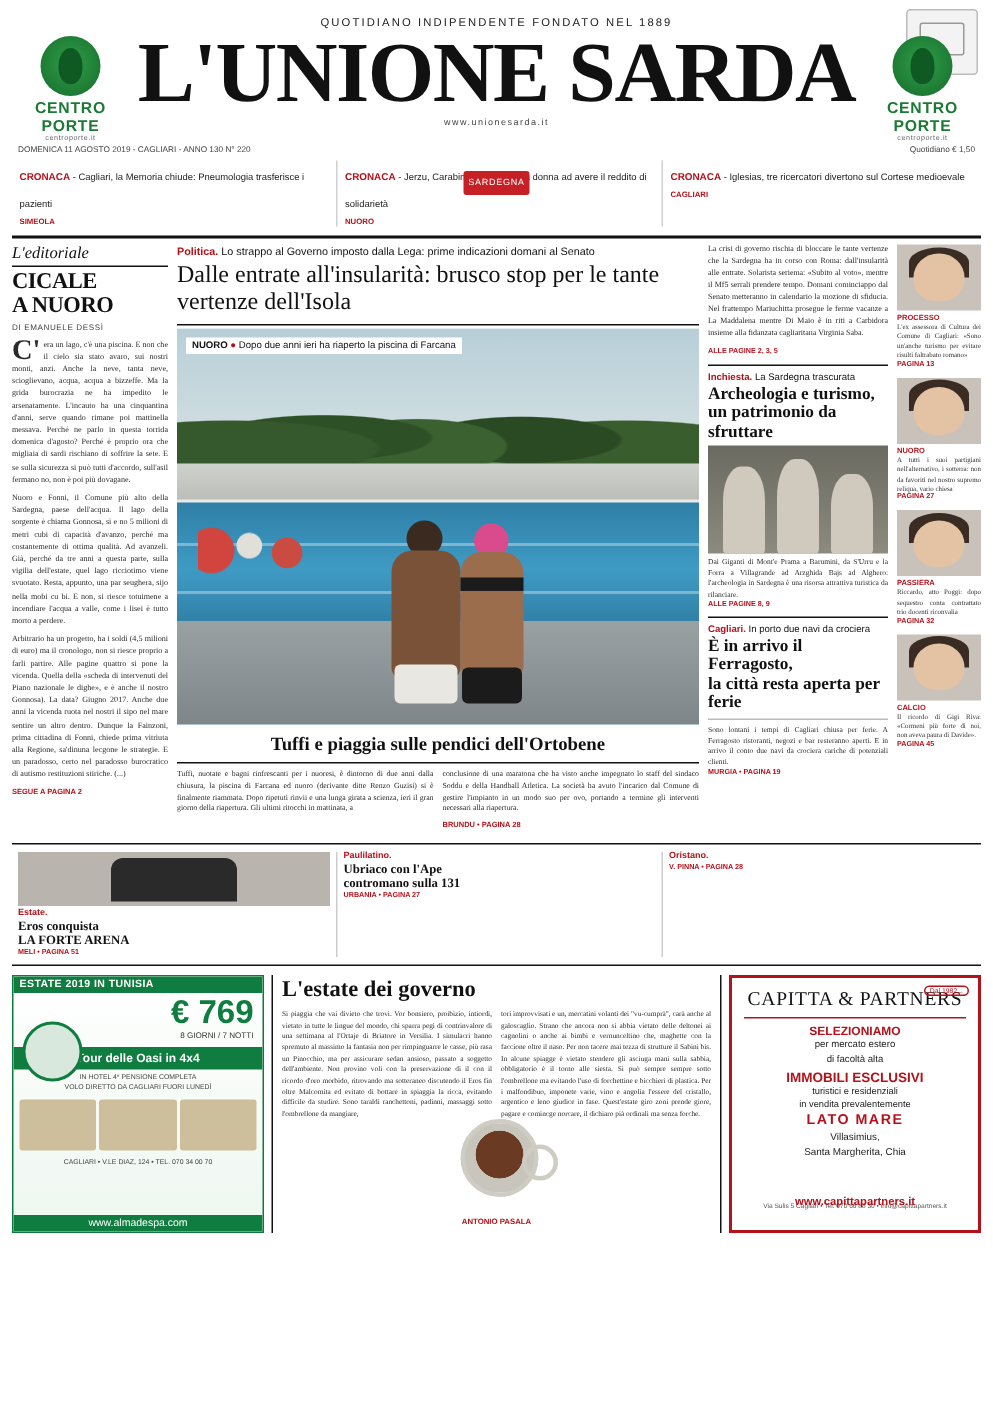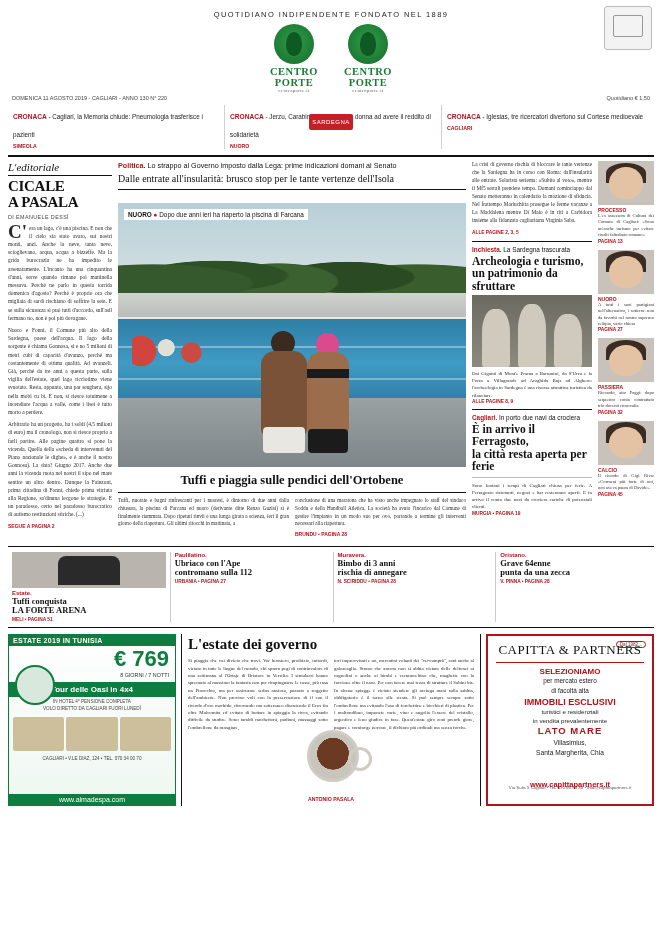--- a/index.html
+++ b/index.html
@@ -34,21 +34,21 @@
   .nameplate { text-align:center; flex:1; }
   .nameplate h1 {
     margin:0; font-family:"Liberation Serif", serif; font-weight:bold;
     font-size:57px; letter-spacing:-1px; line-height:0.95; color:#111;
   }
   .nameplate .site {
     font-family:"Liberation Sans", sans-serif; font-size:6px; letter-spacing:1px;
     color:#444; margin-top:3px;
   }
   .badge-left, .badge-right {
-    width:74px; text-align:center; font-family:Liberation Serif, serif;
+    width:74px; text-align:center; font-family:Liberation Sans, sans-serif;
   }
   .greencircle {
     width:40px;height:40px;border-radius:50%;
     background:radial-gradient(circle at 50% 45%, #2f9e48 0%, #1d7a34 70%, #145d27 100%);
     margin:2px auto 2px; position:relative;
   }
   .greencircle:after{
     content:""; position:absolute; left:12px; top:8px; width:16px;height:24px;
     background:#0f5a22; border-radius:50% 50% 45% 45%;
   }
@@ -114,21 +114,21 @@
   
   .politica-line {
     font-family:"Liberation Sans", sans-serif; font-size:7.2px; margin-bottom:3px;
   }
   .politica-line b { color:#b4121b; }
   .main-head {
     font-family:"Liberation Serif", serif; font-weight:bold;
     font-size:31px; line-height:1.02; letter-spacing:-0.8px; margin:0 0 5px;
   }
   .main-sub {
-    font-family:"Liberation Serif", serif; font-size:10px; margin-bottom:13px;
+    font-family:"Liberation Serif", serif; font-size:16px; margin-bottom:2px;
     border-bottom:1px solid #111; padding-bottom:5px;
   }
   .photo-wrap { position:relative; width:100%; height:264px; overflow:hidden; }
   .photo-tag {
     position:absolute; left:6px; top:6px; z-index:5;
     background:#fff; font-family:"Liberation Sans",sans-serif; font-size:6.4px;
     padding:2px 4px; font-weight:bold;
   }
   .photo-tag .dot { color:#b4121b; }
   .photo-tag .reg { font-weight:bold; }
@@ -274,20 +274,24 @@
     <div class="c1"></div>
   </div>
 
   <div class="masthead">
     <div class="badge-left">
       <div class="greencircle"></div>
       <div class="badge-name">CENTRO</div>
       <div class="badge-name">PORTE</div>
       <div class="badge-sub">centroporte.it</div>
     </div>
+    <div class="nameplate">
+      <h1>L'UNIONE SARDA</h1>
+      <div class="site">www.unionesarda.it</div>
+    </div>
     <div class="badge-right">
       <div class="greencircle"></div>
       <div class="badge-name">CENTRO</div>
       <div class="badge-name">PORTE</div>
       <div class="badge-sub">centroporte.it</div>
     </div>
     <div class="sardegnalogo">SARDEGNA</div>
   </div>
 
   <div class="rowmeta">
@@ -310,21 +314,21 @@
     </div>
   </div>
 
   <div class="rule"></div>
 
   <div class="grid">
 
     <div class="col-left">
       <div class="edit-label">L'editoriale</div>
       <div class="edit-title" style="white-space:pre-line">CICALE
-A PASALA</div>
+A NUORO</div>
       <div class="edit-by">DI EMANUELE DESSÌ</div>
       <div class="body-text">
         <p class="dropcap">C'era un lago, c'è una piscina. E non che il cielo sia stato avaro, sui nostri monti, anzi. Anche la neve, tanta neve, scioglievano, acqua, acqua a bizzeffe. Ma la grida burocrazia ne ha impedito le arsenatamente. L'incauto ha una cinquantina d'anni, serve quando rimane poi mattinella messava. Perché ne parlo in questa torrida domenica d'agosto? Perché è proprio ora che migliaia di sardi rischiano di soffrire la sete. E se sulla sicurezza si può tutti d'accordo, sull'asil fermano no, non è poi più dovagane.</p>
         <p>Nuoro e Fonni, il Comune più alto della Sardegna, paese dell'acqua. Il lago della sorgente è chiama Gonnosa, sì e no 5 milioni di metri cubi di capacità d'avanzo, perché ma costantemente di ottima qualità. Ad avanzeli. Già, perché da tre anni a questa parte, sulla vigilia dell'estate, quel lago ricciotimo viene svuotato. Resta, appunto, una par seughera, sijo nella mobi cu bi. E non, si riesce totuimene a incendiare l'acqua a valle, come i lisei è tutto morto a perdere.</p>
         <p>Arbitrario ha un progetto, ha i soldi (4,5 milioni di euro) ma il cronologo, non si riesce proprio a farli partire. Alle pagine quattro si pone la vicenda. Quella della «scheda di intervenuti del Piano nazionale le dighe», e è anche il nostro Gonnosa). La data? Giugno 2017. Anche due anni la vicenda ruota nel nostri il sipo nel mare sentire un altro dentro. Dunque la Fainzoni, prima cittadina di Fonni, chiede prima vitriuta alla Regione, sa'dinuna lecgone le strategie. E un paradosso, certo nel paradosso burocratico di autismo restituzioni stiriche. (...)</p>
         <p class="seguepag">SEGUE A PAGINA 2</p>
       </div>
     </div>
 
     <div class="col-mid">
@@ -447,40 +451,32 @@
   </div>
 
   <div class="rule-thin" style="margin-top:4px"></div>
 
   <div class="promorow">
     <div class="promo">
       <div class="promo-img">
           <div class="p1"></div>
         </div>
       <div class="kick">Estate.</div>
-      <div class="ttl" style="white-space:pre-line">Tuffi conquista
+      <div class="ttl" style="white-space:pre-line">Eros conquista
 LA FORTE ARENA</div>
       <div class="pg">MELI • PAGINA 51</div>
     </div>
     <div class="promo">
       <div class="kick">Paulilatino.</div>
       <div class="ttl" style="white-space:pre-line">Ubriaco con l'Ape
-contromano sulla 112</div>
+contromano sulla 131</div>
       <div class="pg">URBANIA • PAGINA 27</div>
-    </div>
-    <div class="promo">
-      <div class="kick">Muravera.</div>
-      <div class="ttl" style="white-space:pre-line">Bimbo di 3 anni
-rischia di annegare</div>
-      <div class="pg">N. SCIRIDDU • PAGINA 28</div>
     </div>
     <div class="promo">
       <div class="kick">Oristano.</div>
-      <div class="ttl" style="white-space:pre-line">Grave 64enne
-punta da una zecca</div>
       <div class="pg">V. PINNA • PAGINA 28</div>
     </div>
   </div>
 
   <div class="rule-thin" style="margin-top:5px"></div>
 
   <div class="footer">
 
     <div class="ad-left">
       <div class="hdr">ESTATE 2019 IN TUNISIA</div>

